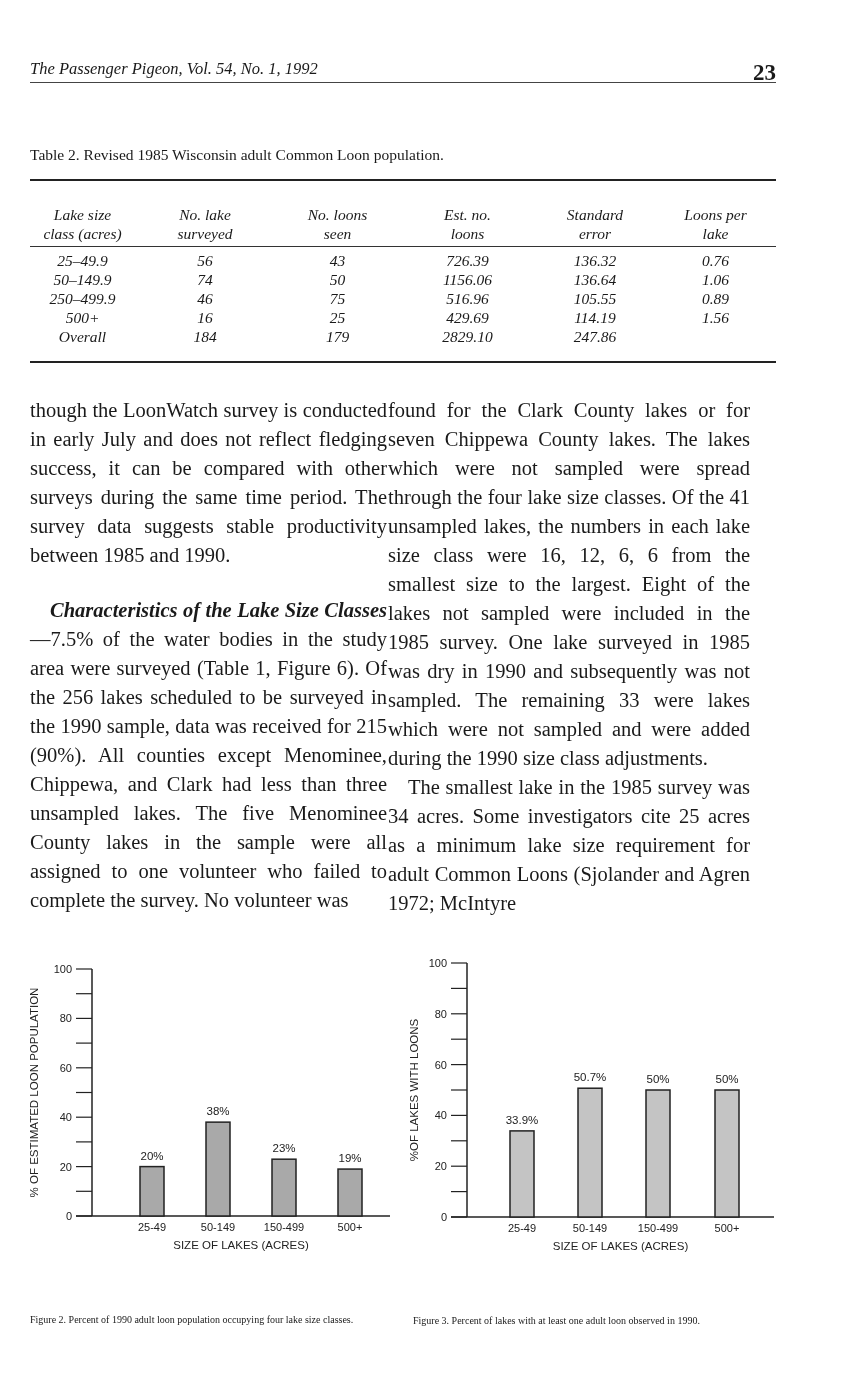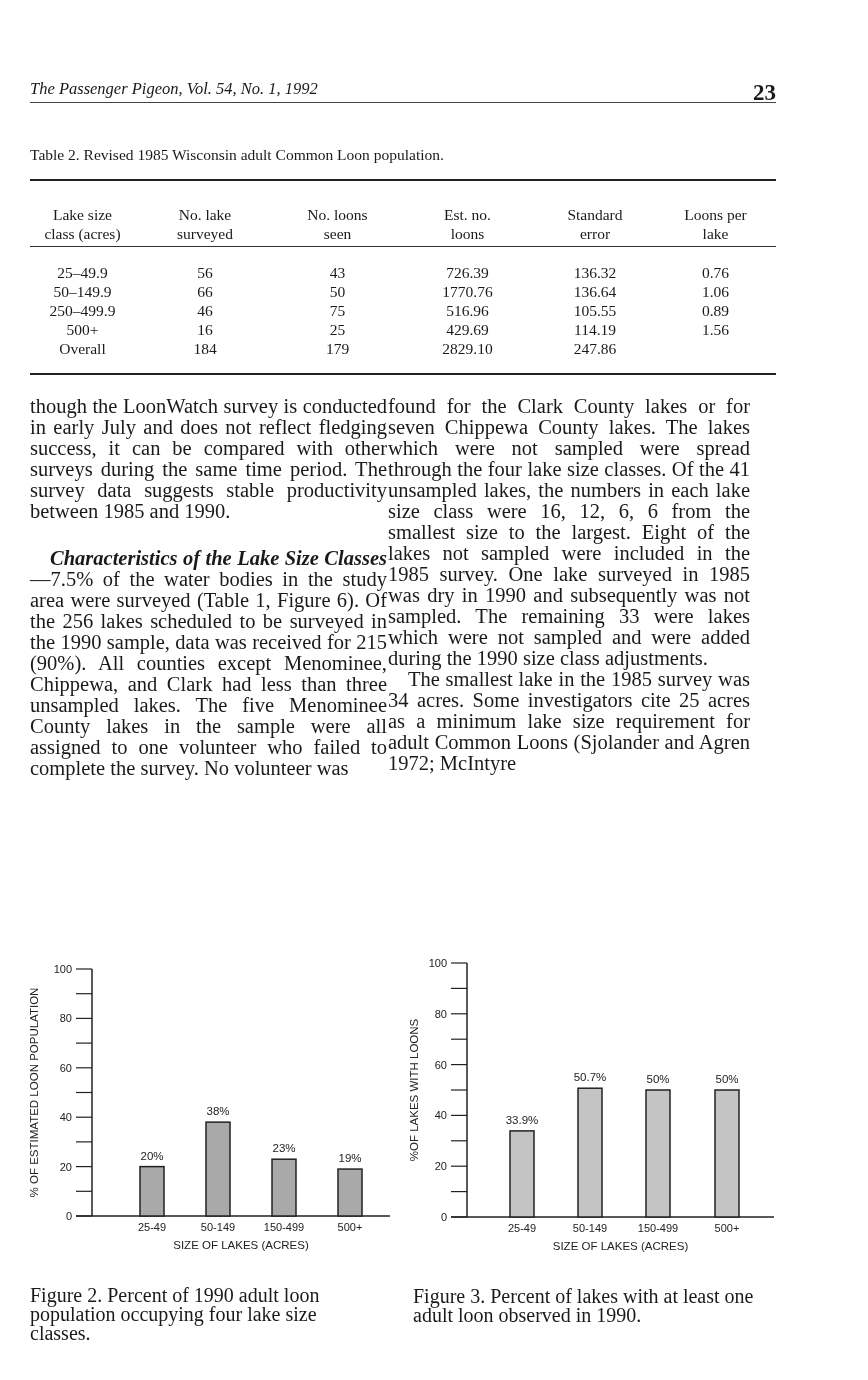--- a/index.html
+++ b/index.html
@@ -1,43 +1,43 @@
 <!DOCTYPE html>
 <html><head>
 <meta charset="utf-8">
 <style>
   * { box-sizing: border-box; margin: 0; padding: 0; }
   html, body { width: 868px; height: 1380px; background: #ffffff; overflow: hidden; }
   body { position: relative; font-family: "Liberation Serif", "DejaVu Serif", serif; color: #1a1a1a; }
 
-  .running-head { position: absolute; left: 30px; top: 59px; width: 746px; height: 24px; border-bottom: 1.5px solid #444; margin-top: 20px; }
+  .running-head { position: absolute; left: 30px; top: 59px; width: 746px; height: 24px; border-bottom: 1.5px solid #444; }
   .running-head .journal { position: absolute; left: 0; top: 0; font-style: italic; font-size: 16.5px; }
   .running-head .page-num { position: absolute; right: 0; top: 1px; font-weight: bold; font-size: 23px; }
 
   .table-caption { position: absolute; left: 30px; top: 146px; font-size: 15.5px; }
-  .table-wrap { position: absolute; left: 30px; top: 179px; width: 746px; }
+  .table-wrap { position: absolute; left: 30px; top: 179px; width: 746px; font-style: italic; }
   .rule-thick { border-top: 2.5px solid #222; }
   table.data { width: 100%; border-collapse: collapse; font-size: 15.5px; }
   table.data th { font-weight: normal; text-align: center; line-height: 19px; padding: 24px 0 3px 0; border-bottom: 1.5px solid #333; vertical-align: bottom; }
   table.data td { text-align: center; line-height: 19px; padding: 0; }
-  table.data tbody tr:first-child td { padding-top: 16px; }
+  table.data tbody tr:first-child td { padding-top: 4px; }
   table.data tbody tr:last-child td { padding-bottom: 15px; }
   .col0 { width: 105px; } .col1 { width: 140px; } .col2 { width: 125px; }
   .col3 { width: 135px; } .col4 { width: 120px; } .col5 { width: 121px; }
 
-  .col-text { position: absolute; font-size: 20.5px; line-height: 21px; text-align: justify; }
+  .col-text { position: absolute; font-size: 20.5px; line-height: 29px; text-align: justify; }
   .col-left { left: 30px; width: 357px; }
   .col-right { left: 388px; width: 362px; }
   .col-text p { text-align: justify; text-align-last: left; }
   .indent { text-indent: 20px; }
   .run-in { font-weight: bold; font-style: italic; }
 
   .chart { position: absolute; font-family: "Liberation Sans", "DejaVu Sans", sans-serif; }
   .chart svg { display: block; }
-  .fig-caption { position: absolute; font-size: 20px; line-height: 19px; }
+  .fig-caption { position: absolute; font-size: 10px; line-height: 28px; margin-top: 20px; }
 </style>
 </head>
 <body>
 
 <div class="running-head">
   <span class="journal">The Passenger Pigeon, Vol. 54, No. 1, 1992</span>
   <span class="page-num">23</span>
 </div>
 
 <div class="table-caption">Table 2. Revised 1985 Wisconsin adult Common Loon population.</div>
@@ -58,23 +58,23 @@
         <tr>
           <td>25–49.9</td>
           <td>56</td>
           <td>43</td>
           <td>726.39</td>
           <td>136.32</td>
           <td>0.76</td>
         </tr>
         <tr>
           <td>50–149.9</td>
-          <td>66</td>
+          <td>74</td>
           <td>50</td>
-          <td>1770.76</td>
+          <td>1156.06</td>
           <td>136.64</td>
           <td>1.06</td>
         </tr>
         <tr>
           <td>250–499.9</td>
           <td>46</td>
           <td>75</td>
           <td>516.96</td>
           <td>105.55</td>
           <td>0.89</td>

